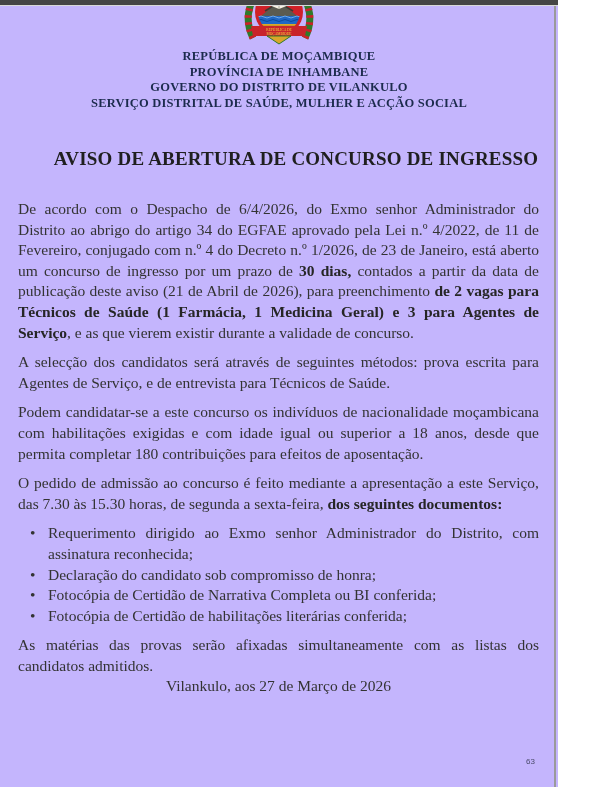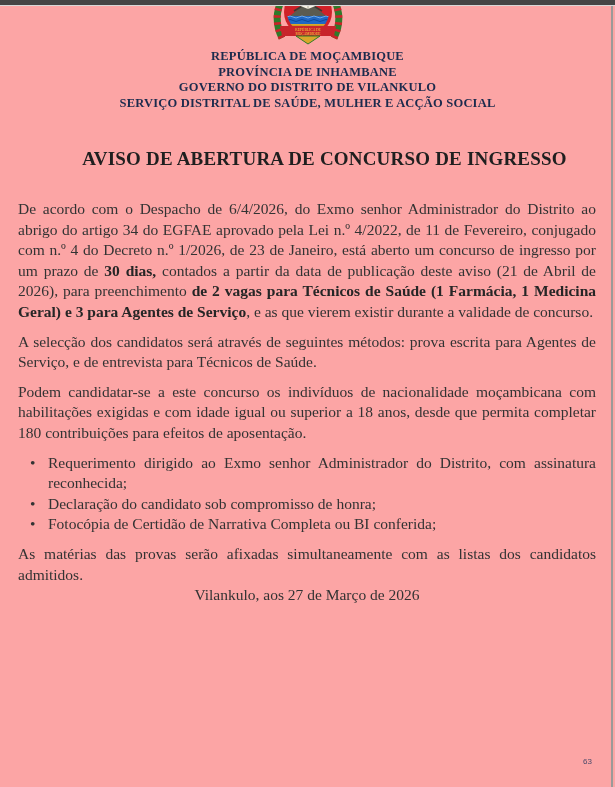--- a/index.html
+++ b/index.html
@@ -1,20 +1,20 @@
 <!DOCTYPE html>
 <html lang="pt"><head>
 <meta charset="utf-8">
 <style>
   html, body { margin: 0; padding: 0; background: #ffffff; }
   .page {
     position: relative;
-    width: 615px;
+    width: 558px;
     height: 787px;
-    background: #fca5a5;
+    background: #c4b5fd;
     overflow: hidden;
     font-family: "Liberation Serif", "DejaVu Serif", serif;
     color: #333333;
   }
   .top-bar {
     position: absolute; top: 0; left: 0;
     width: 100%; height: 5px;
     background: #454545;
     border-bottom: 1px solid #d8d8d8;
     z-index: 5;
@@ -136,25 +136,27 @@
   <h1 class="doc-title">AVISO DE ABERTURA DE CONCURSO DE INGRESSO</h1>
 
   <div class="content">
 
     <p><span>De acordo com o Despacho de 6/4/2026, do Exmo senhor Administrador do Distrito ao abrigo do artigo 34 do EGFAE aprovado pela Lei n.º 4/2022, de 11 de Fevereiro, conjugado com n.º 4 do Decreto n.º 1/2026, de 23 de Janeiro, está aberto um concurso de ingresso por um prazo de </span><b>30 dias,</b><span> contados a partir da data de publicação deste aviso (21 de Abril de 2026), para preenchimento </span><b>de 2 vagas para Técnicos de Saúde (1 Farmácia, 1 Medicina Geral) e 3 para Agentes de Serviço</b><span>, e as que vierem existir durante a validade de concurso.</span></p>
 
     <p>A selecção dos candidatos será através de seguintes métodos: prova escrita para Agentes de Serviço, e de entrevista para Técnicos de Saúde.</p>
 
     <p>Podem candidatar-se a este concurso os indivíduos de nacionalidade moçambicana com habilitações exigidas e com idade igual ou superior a 18 anos, desde que permita completar 180 contribuições para efeitos de aposentação.</p>
 
+    <p><span>O pedido de admissão ao concurso é feito mediante a apresentação a este Serviço, das 7.30 às 15.30 horas, de segunda a sexta-feira, </span><b>dos seguintes documentos:</b></p>
 
     <ul class="docs">
       <li>Requerimento dirigido ao Exmo senhor Administrador do Distrito, com assinatura reconhecida;</li>
       <li>Declaração do candidato sob compromisso de honra;</li>
       <li>Fotocópia de Certidão de Narrativa Completa ou BI conferida;</li>
+      <li>Fotocópia de Certidão de habilitações literárias conferida;</li>
     </ul>
 
 
     <p style="margin-bottom:0;">As matérias das provas serão afixadas simultaneamente com as listas dos candidatos admitidos.</p>
 
     <p class="date-line">Vilankulo, aos 27 de Março de 2026</p>
 
 
   </div>
 

